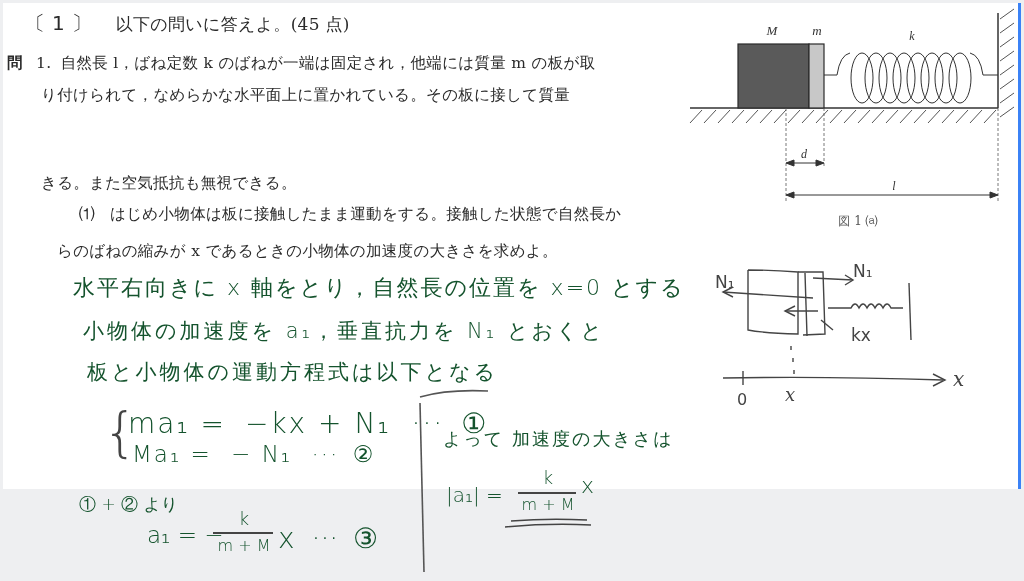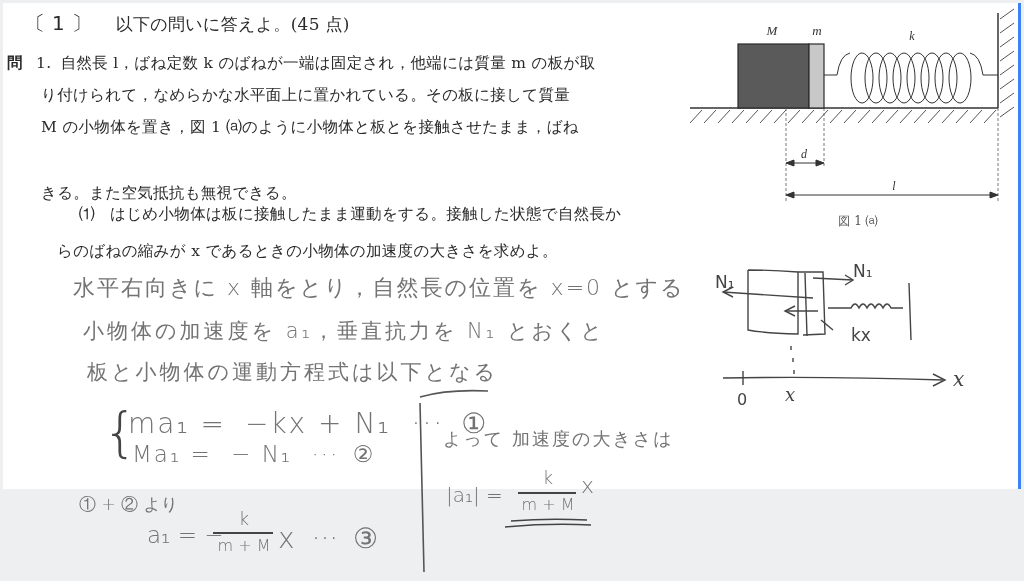--- a/index.html
+++ b/index.html
@@ -1,19 +1,19 @@
 <!DOCTYPE html>
 <html><head>
 <meta charset="utf-8">
 <style>
   html,body{margin:0;padding:0;}
   body{width:1024px;height:581px;background:#eeeff1;position:relative;overflow:hidden;font-family:"DejaVu Serif","Liberation Serif",serif;color:#222;}
   .page{position:absolute;left:3px;top:3px;width:1015px;height:486px;background:#fff;border-right:3px solid #3b82f6;}
   .print{position:absolute;font-family:"DejaVu Serif","Liberation Serif",serif;color:#2a2a2a;font-size:15.5px;letter-spacing:0.3px;white-space:nowrap;}
-  .hand{position:absolute;font-family:"DejaVu Sans","Liberation Sans",sans-serif;color:#737373;white-space:nowrap;font-weight:300;}
+  .hand{position:absolute;font-family:"DejaVu Sans","Liberation Sans",sans-serif;color:#14532d;white-space:nowrap;font-weight:300;}
   .heading{left:22px;top:7px;font-size:17px;}
   .heading .num{font-family:"DejaVu Sans","Liberation Sans",sans-serif;font-size:20px;margin-right:18px;}
   .q-label{font-weight:bold;font-family:"DejaVu Sans","Liberation Sans",sans-serif;}
   svg{position:absolute;}
 </style>
 </head>
 <body>
 
 <div class="page">
 
@@ -21,22 +21,21 @@
     <span class="num">〔 1 〕</span>
     <span>以下の問いに答えよ。(45 点)</span>
   </div>
 
   <div class="print" style="left:4px;top:50px;">
     <span class="q-label">問</span>
     <span style="margin-left:8px;">1.</span>
     <span style="margin-left:4px;">自然長 l，ばね定数 k のばねが一端は固定され，他端には質量 m の板が取</span>
   </div>
   <div class="print" style="left:38px;top:82px;">り付けられて，なめらかな水平面上に置かれている。その板に接して質量</div>
-  <div class="print" style="left:38px;top:114px;">M の小物体を置き，図 1 ⒜のように小物体と板とを接触させたまま，ばね</div>
-  <div class="print" style="left:38px;top:180px;">きる。また空気抵抗も無視できる。</div>
+  <div class="print" style="left:38px;top:170px;">きる。また空気抵抗も無視できる。</div>
 
   <div class="print" style="left:34px;top:201px;padding-left:42px;">
     <span>⑴</span>
     <span style="margin-left:10px;">はじめ小物体は板に接触したまま運動をする。接触した状態で自然長か</span>
   </div>
   <div class="print" style="left:54px;top:238px;">らのばねの縮みが x であるときの小物体の加速度の大きさを求めよ。</div>
 
   <svg style="left:677px;top:0;" width="340" height="235" viewBox="0 0 340 235">
 
     <line x1="318" y1="10" x2="318" y2="105" stroke="#333" stroke-width="1.5"></line>

